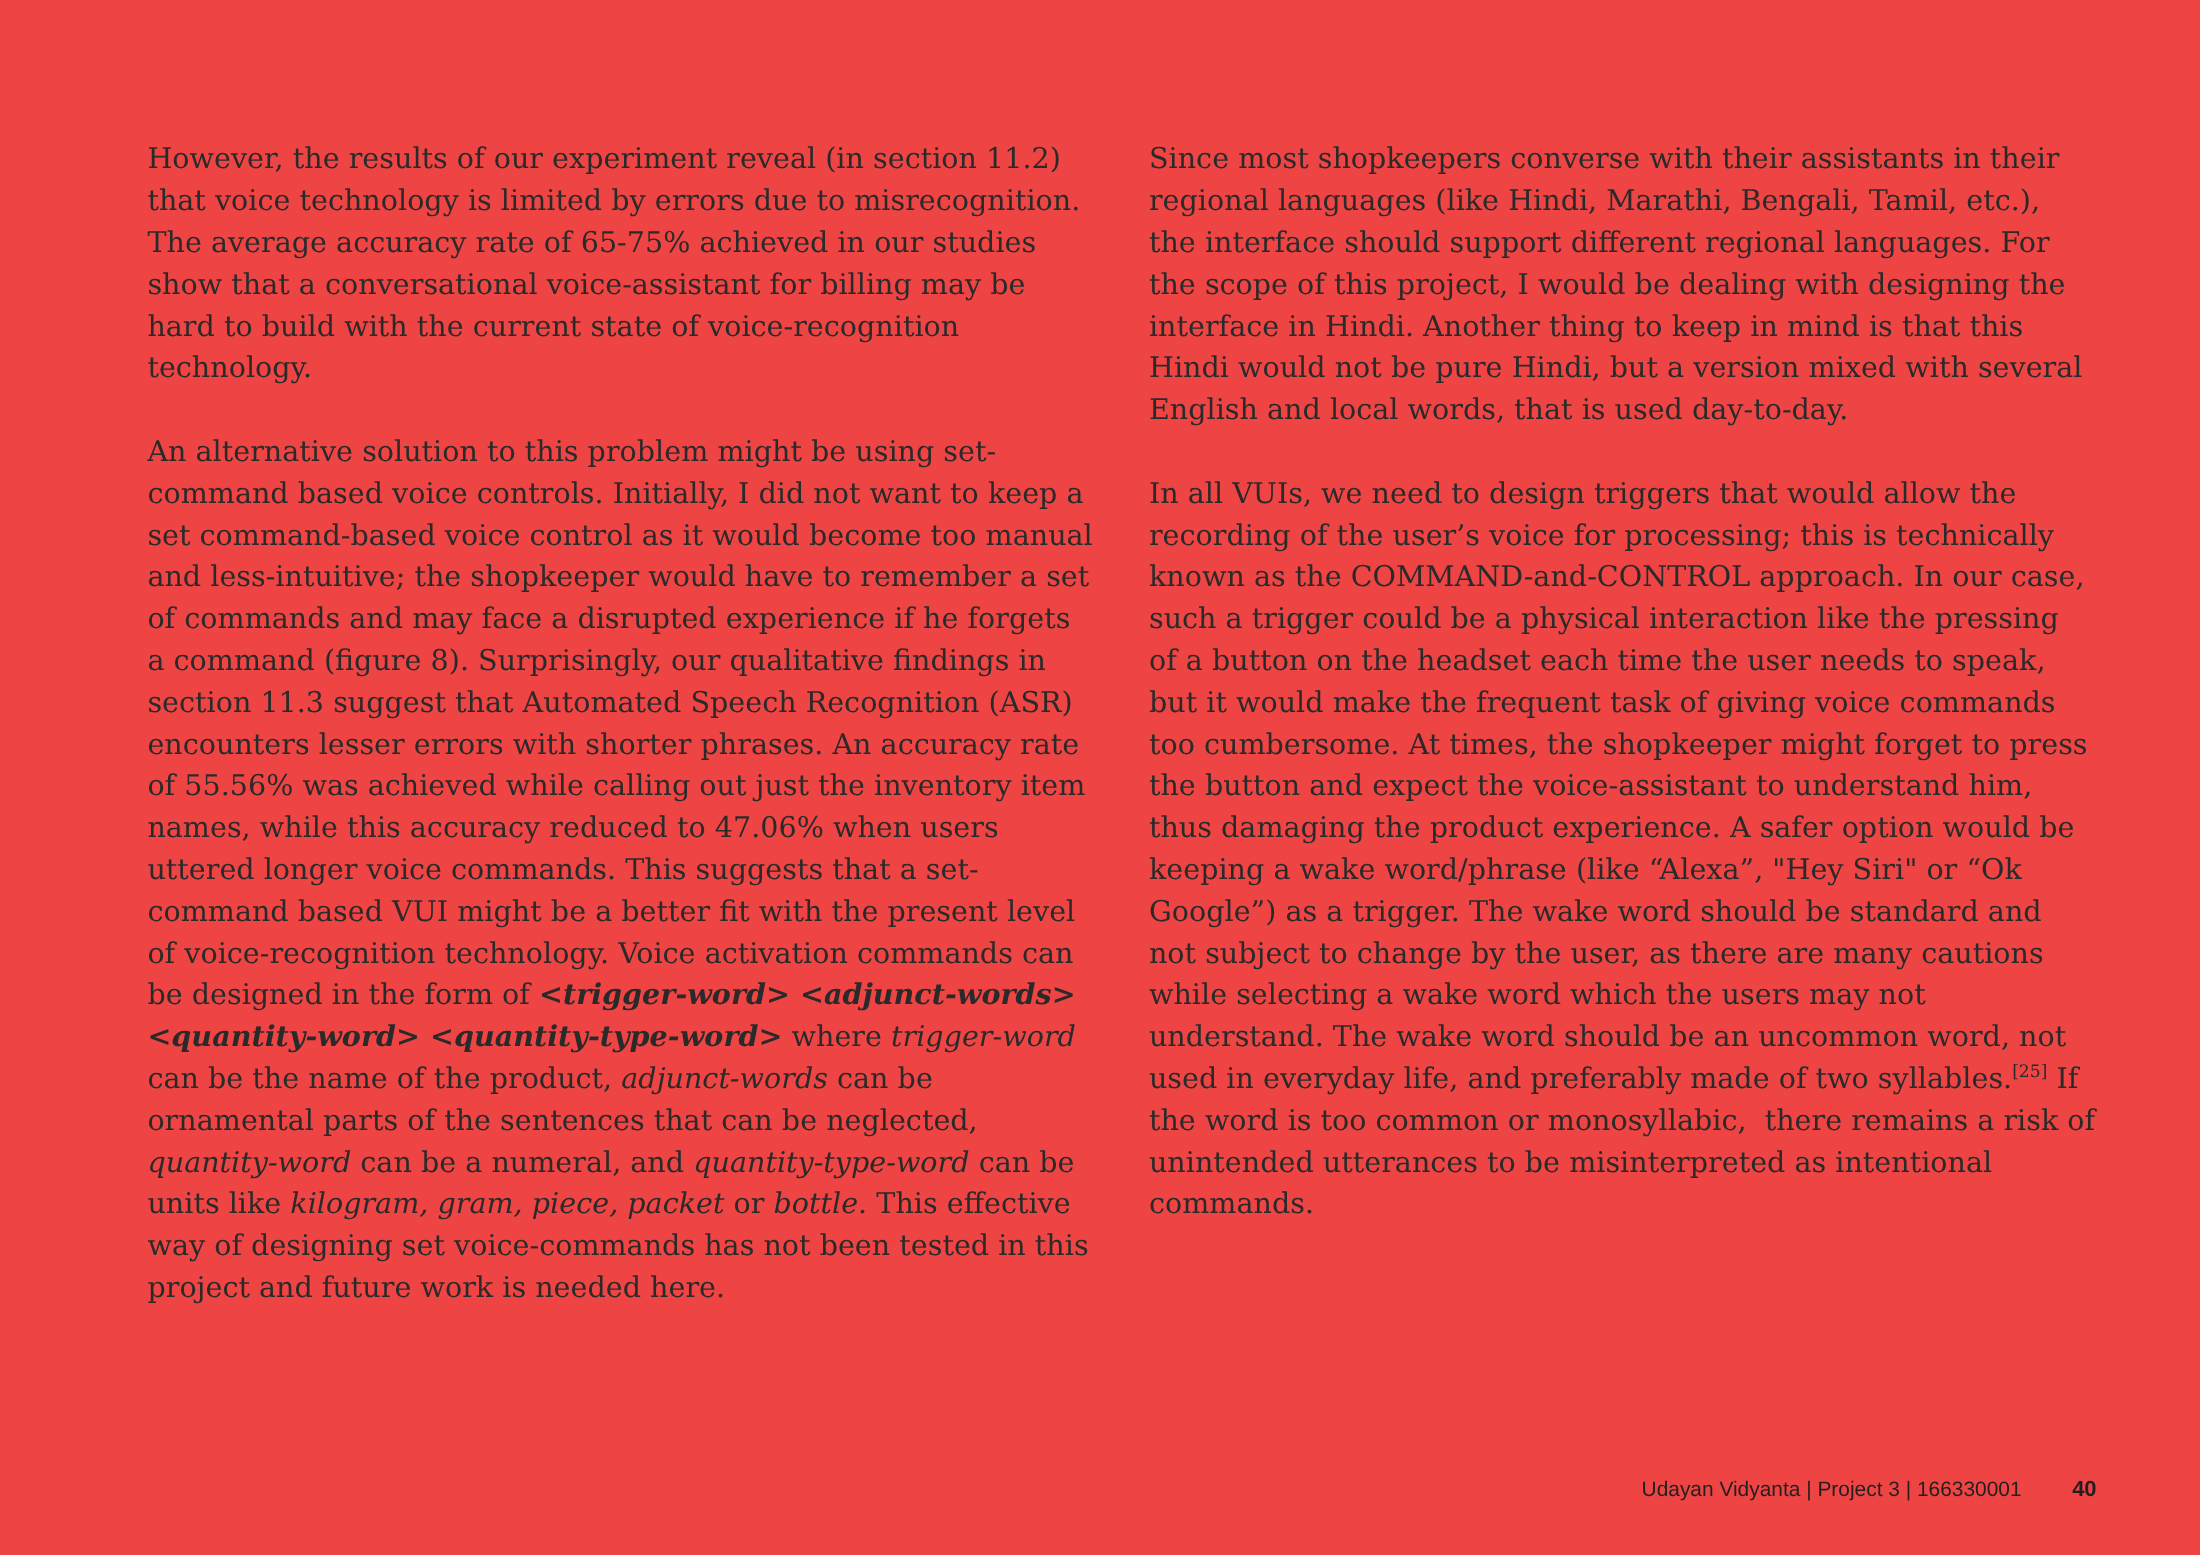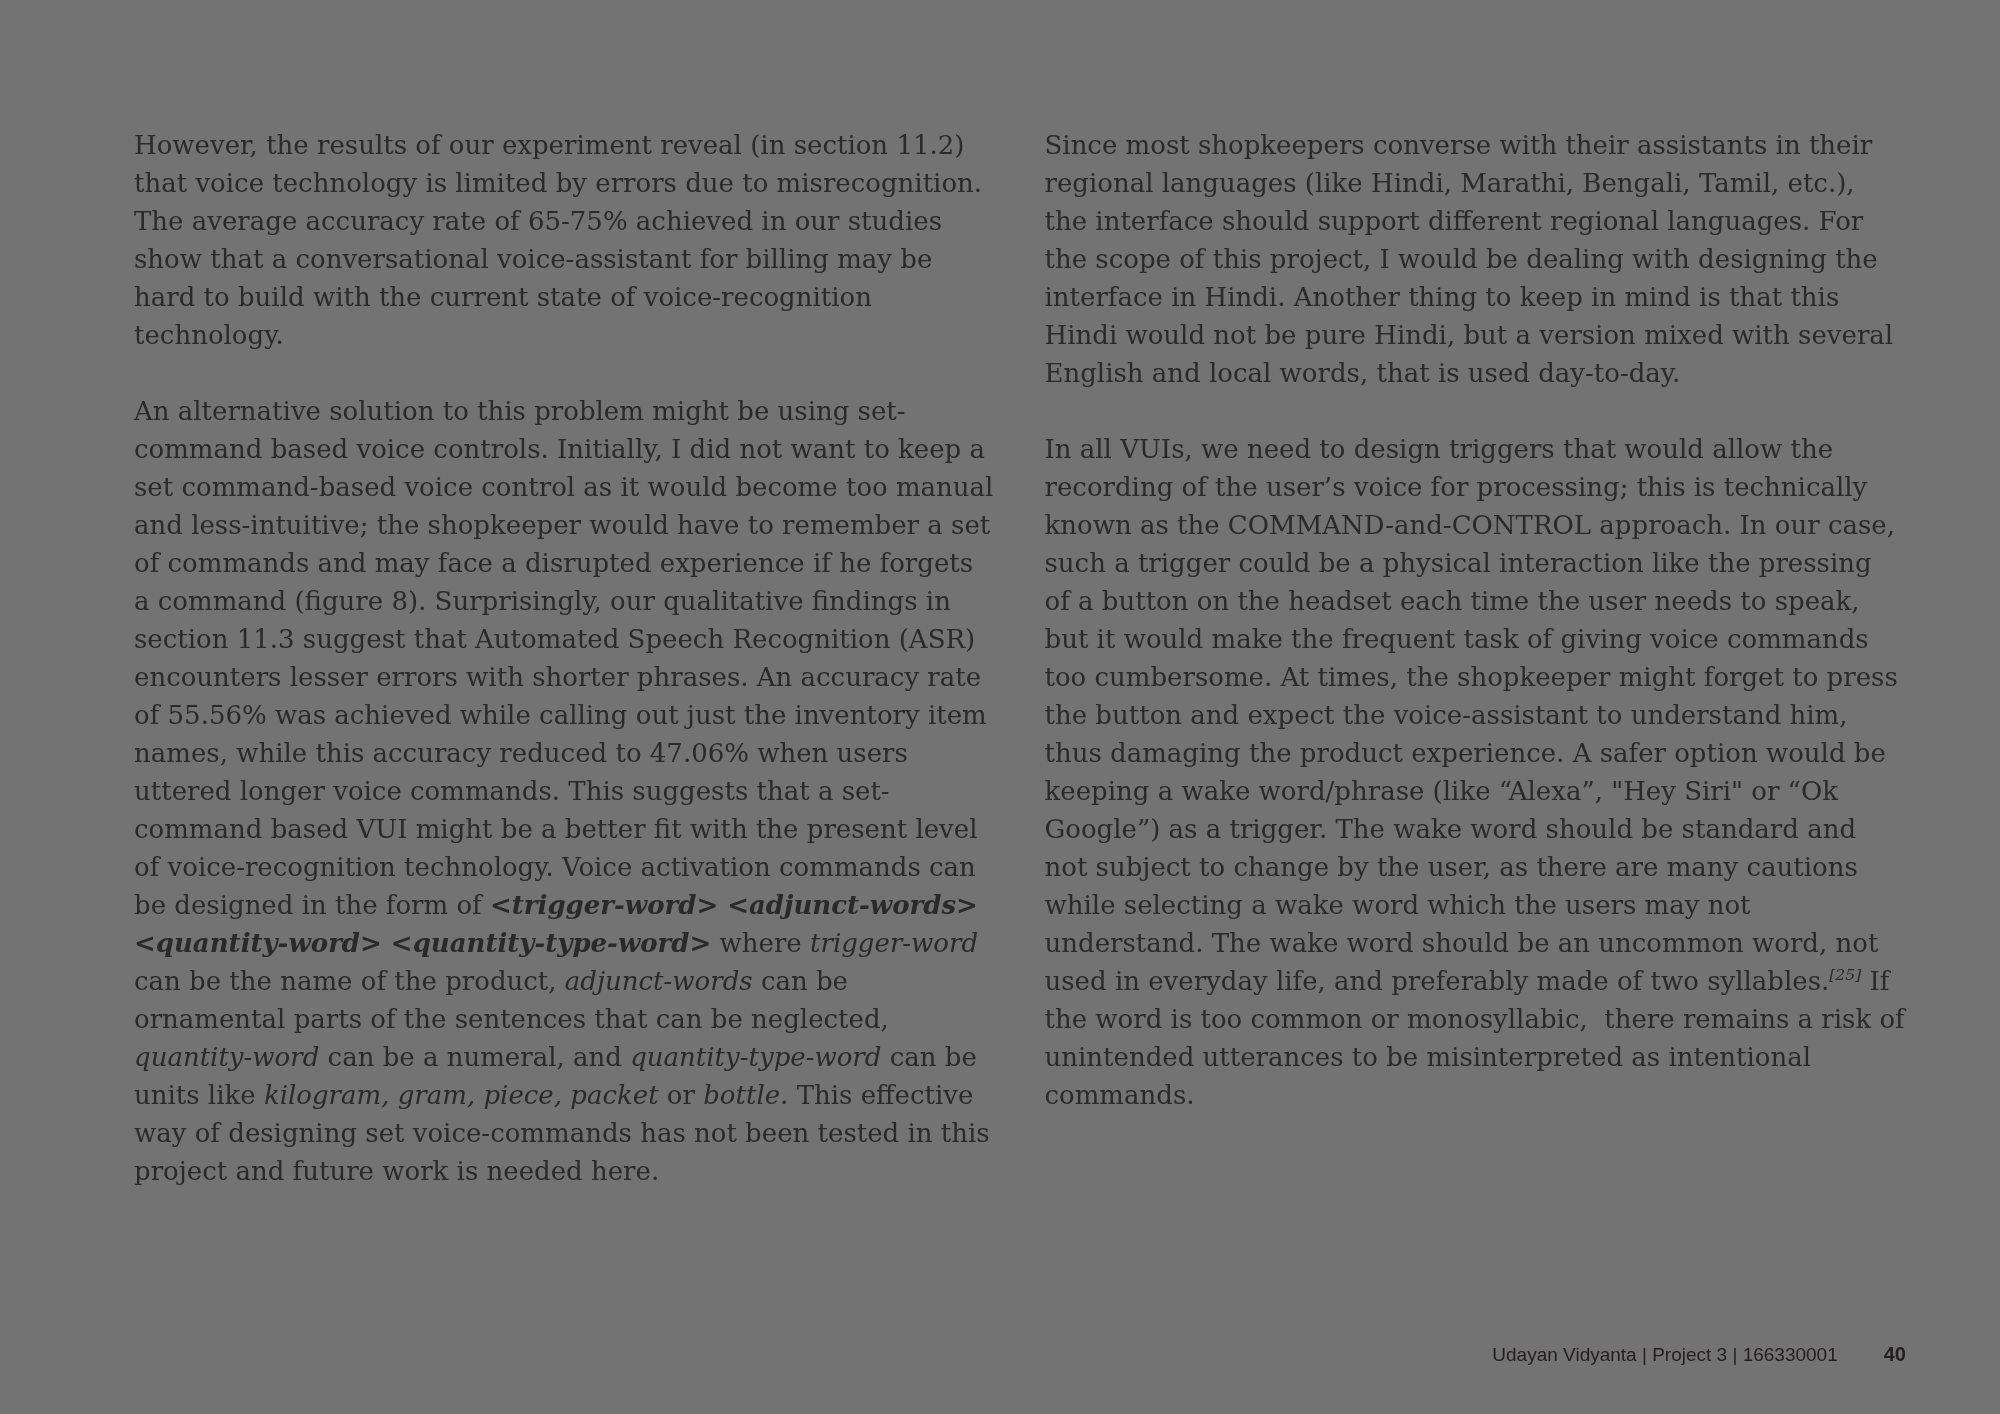--- a/index.html
+++ b/index.html
@@ -7,41 +7,41 @@
     width: 2000px;
     height: 1414px;
     background: #ffffff;
     font-family: "DejaVu Serif", serif;
     color: #2b2a2a;
   }
   .page {
     position: relative;
     width: 2000px;
     height: 1414px;
-    background: #737373;
+    background: #ef4444;
     overflow: hidden;
   }
   .cols {
     display: flex;
     gap: 50px;
     padding: 126px 95px 0 134px;
     box-sizing: border-box;
   }
   .col {
     flex: 1 1 0;
     font-size: 26px;
     line-height: 38px;
   }
   .col p {
     margin: 0 0 38px 0;
     white-space: pre-wrap;
   }
   .it  { font-style: italic; margin-top: 30px; }
   .bit { font-style: italic; font-weight: bold; }
-  .sup { vertical-align: super; font-size: 60%; line-height: 0; font-style: italic; }
+  .sup { vertical-align: super; font-size: 60%; line-height: 0; }
   .footer {
     position: absolute;
     right: 94px;
     bottom: 48px;
     display: flex;
     align-items: center;
     gap: 46px;
     font-family: "Liberation Sans", sans-serif;
     font-size: 19px;
     color: #231f20;

